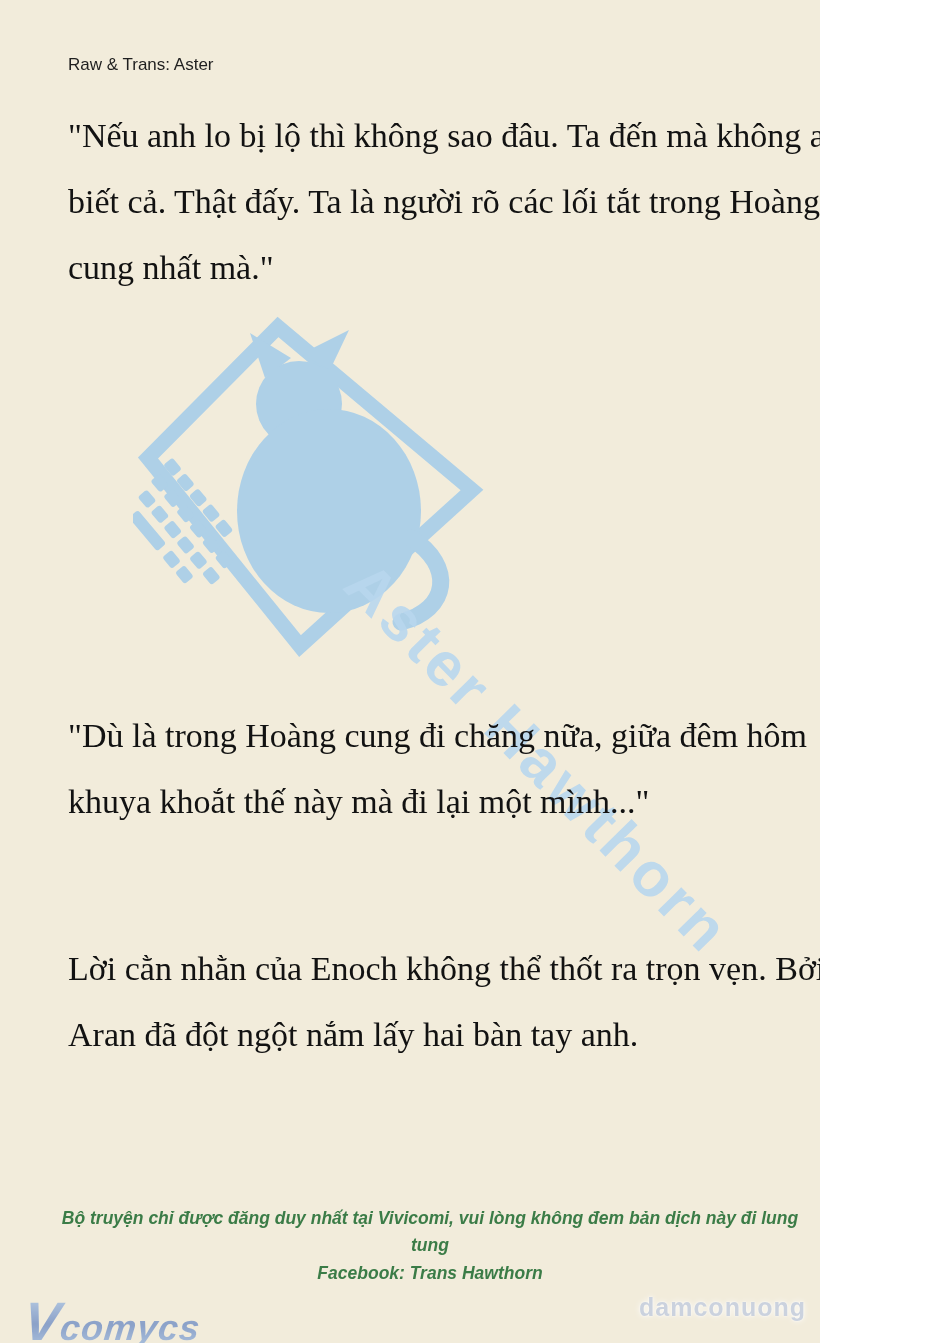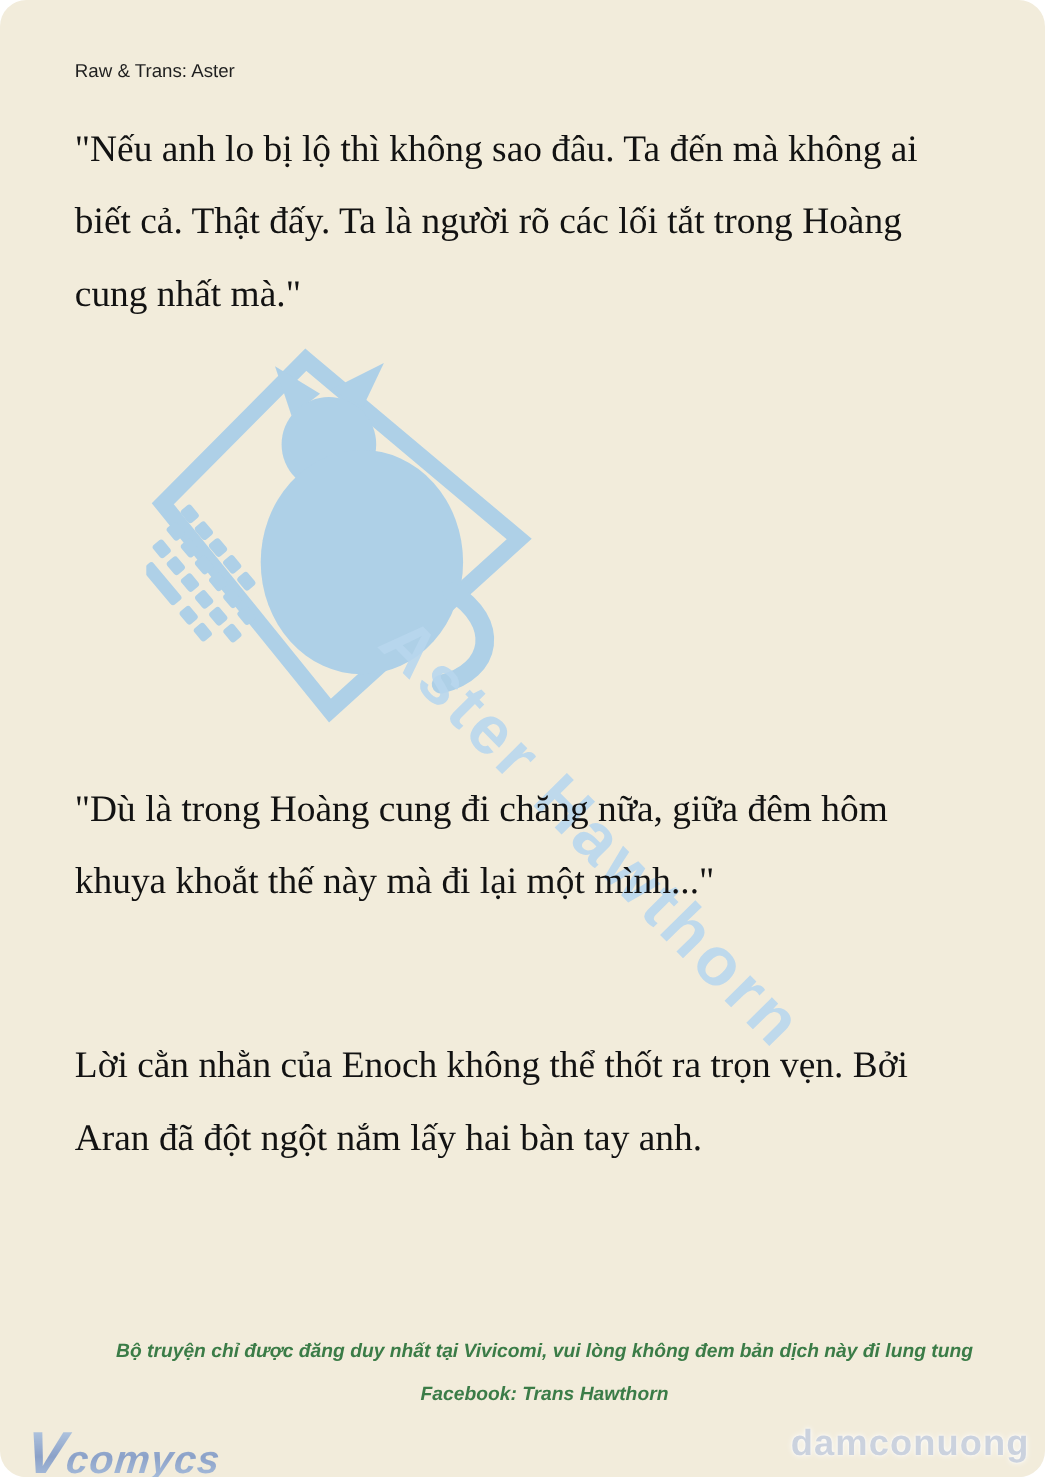--- a/index.html
+++ b/index.html
@@ -1,22 +1,21 @@
 <!DOCTYPE html>
 <html><head>
 <meta charset="utf-8">
 <style>
   html,body{margin:0;padding:0;}
   .page{
     position:relative;
-    width:950px;height:1343px;
+    width:820px;height:1343px;
     background:#f2ecdb;
     overflow:hidden;
     font-family:"Liberation Serif", serif;
-    border-radius:24px;
   }
   .credit{
     position:absolute;left:68px;top:55px;
     font-family:"Liberation Sans", sans-serif;
     font-size:17px;color:#1f1f1f;
   }
   .para{
     position:absolute;left:68px;width:824px;
     font-size:34px;line-height:66px;color:#121212;
     margin:0;
@@ -40,37 +39,37 @@
     transform-origin:0 0;
   }
   .footer-notice{
     position:absolute;left:0;right:0;top:1203px;
     text-align:center;
     font-family:"Liberation Sans", sans-serif;
     font-style:italic;font-weight:bold;
     font-size:17.5px;line-height:26.5px;
     color:#3b7c47;
   }
-  .footer-notice div{margin:12px;padding-left:40px;}
+  .footer-notice div{margin:2px;padding-left:40px;}
   .vcomycs-logo{
     position:absolute;left:24px;top:1290px;
     font-family:"Liberation Sans", sans-serif;
     font-style:italic;font-weight:bold;
     font-size:36px;letter-spacing:1px;
     transform:skewX(-6deg);
     background:linear-gradient(180deg,#b9d0e9 0%,#7d97c6 55%,#a8c2e2 100%);
     -webkit-background-clip:text;background-clip:text;
     color:transparent;
     opacity:.88;
   }
   .vcomycs-logo::first-letter{font-size:1.5em;}
   .corner-tag{
     position:absolute;right:14px;top:1293px;
     font-family:"Liberation Sans", sans-serif;
-    font-weight:bold;font-size:33px;letter-spacing:1px;
+    font-weight:bold;font-size:25px;letter-spacing:1px;
     color:#cbd2de;
     text-shadow:0 0 6px rgba(255,255,255,.95), 0 0 2px rgba(255,255,255,.9);
   }
 </style>
 </head>
 <body>
 
 <div class="page">
 
   <div class="credit">Raw &amp; Trans: Aster</div>

